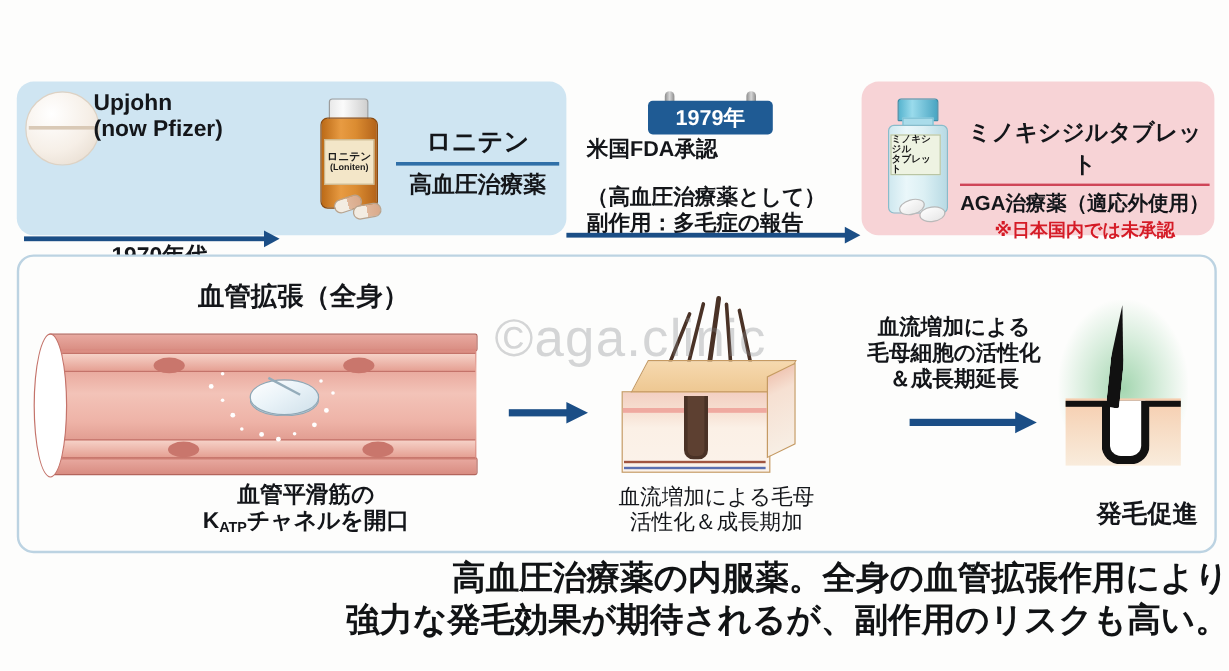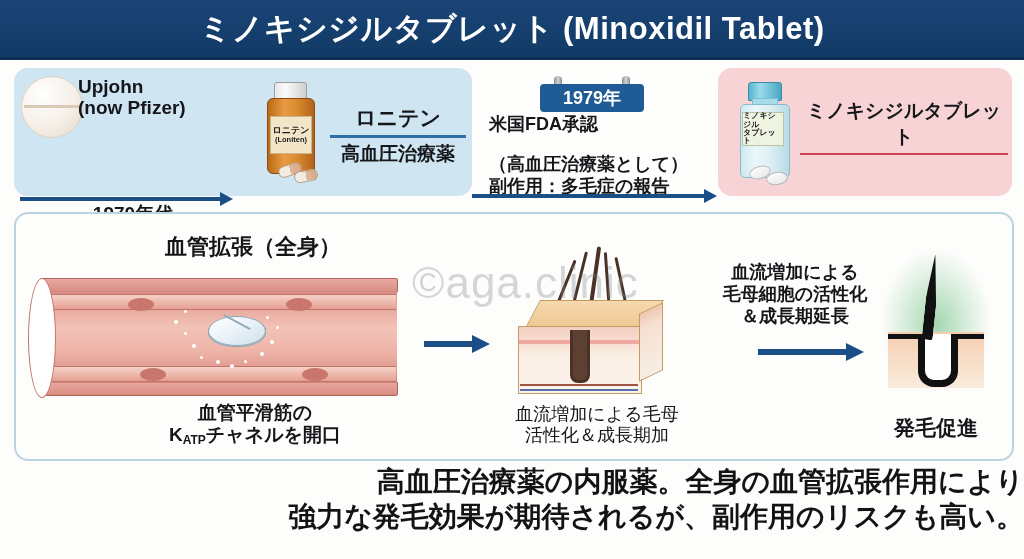--- a/index.html
+++ b/index.html
@@ -466,21 +466,21 @@
     width: 11px; height: 86px;
     background: #111111;
     border-radius: 50% 50% 2px 2px;
     transform: rotate(6deg);
     clip-path: polygon(44% 0%, 100% 60%, 100% 100%, 0% 100%, 0% 52%);
   }
   .growth-label {
     position: absolute;
     left: 874px; top: 414px;
     width: 124px;
-    text-align: center;
+    text-align: right;
     font-size: 21px; font-weight: bold; color: #14161a;
   }
 
   
   .watermark {
     position: absolute;
     left: 412px; top: 258px;
     font-size: 44px;
     font-weight: normal;
     color: rgba(130,135,138,0.33);
@@ -496,23 +496,20 @@
     text-align: right;
     font-size: 28px; font-weight: bold; color: #111315;
     line-height: 1.26;
   }
 </style>
 </head>
 <body>
 
 <div id="page">
 
-  <div class="title-bar">
-    <div class="title-text">ミノキシジルタブレット (Minoxidil Tablet)</div>
-  </div>
 
   <div class="timeline">
 
     <div class="tl-panel-blue"></div>
     <div class="tl-panel-pink"></div>
 
     <div class="pill-tablet"></div>
     <div class="tl-step1-text">
       <div>Upjohn</div>
       <div>(now Pfizer)</div>
@@ -565,20 +562,22 @@
       <div class="label">
         <div class="l1">ミノキシジル</div>
         <div class="l2">タブレット</div>
       </div>
       <div class="white-pill" style="left:14px; top:84px; transform:rotate(-16deg);"></div>
       <div class="white-pill" style="left:31px; top:90px; transform:rotate(-8deg);"></div>
     </div>
     <div class="tl-step4">
       <div class="big">ミノキシジルタブレット</div>
       <div class="rule"></div>
+      <div class="mid">AGA治療薬（適応外使用）</div>
+      <div class="warn">※日本国内では未承認</div>
     </div>
   </div>
 
   <div class="main-panel"></div>
 
   <div class="vessel-heading">血管拡張（全身）</div>
 
   <div class="vessel">
     <div class="outer-top"></div>
     <div class="outer-bot"></div>

